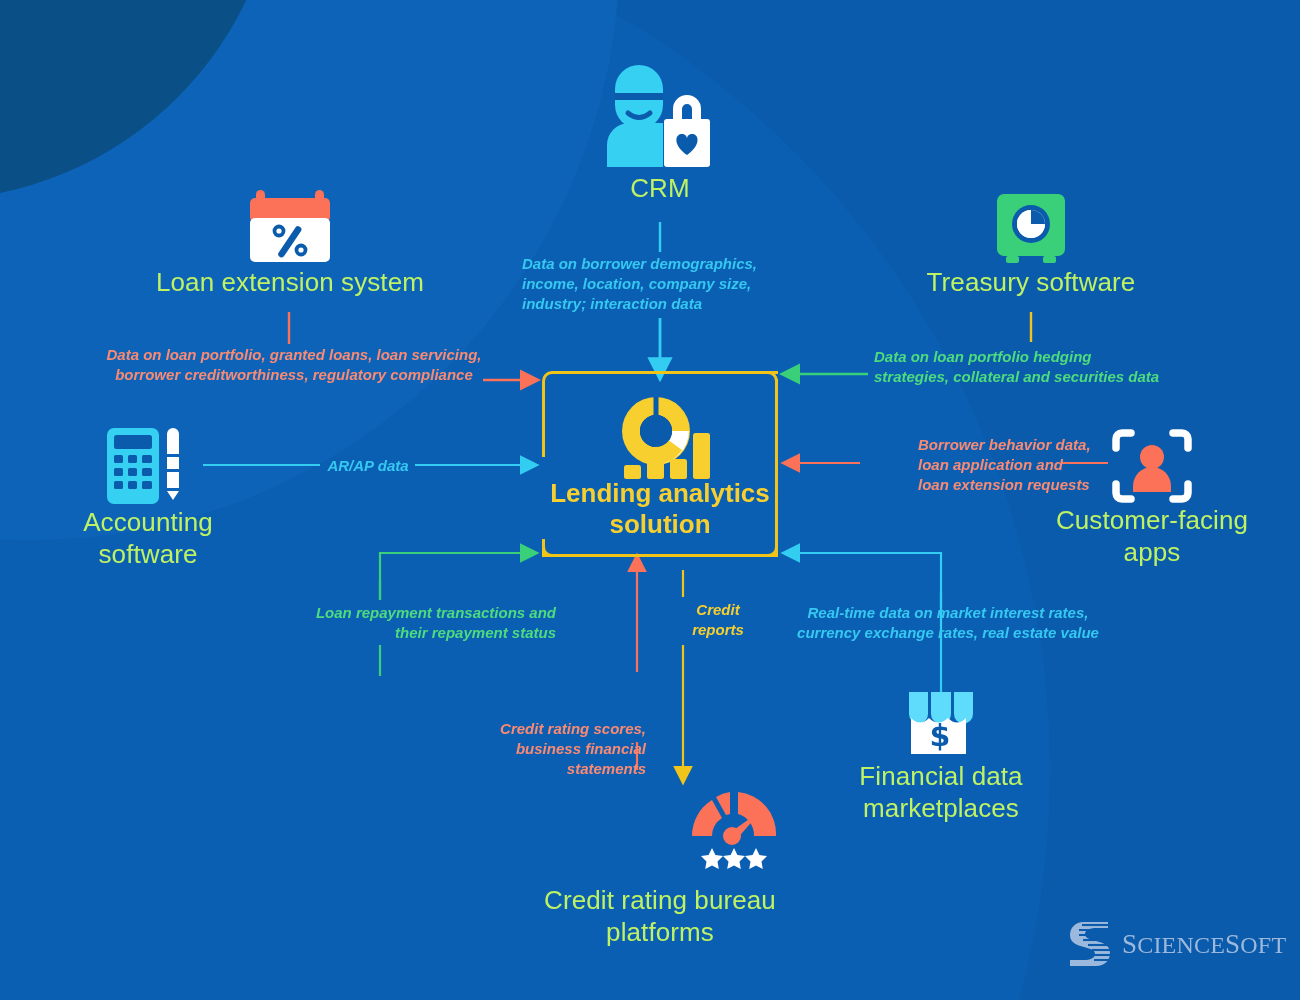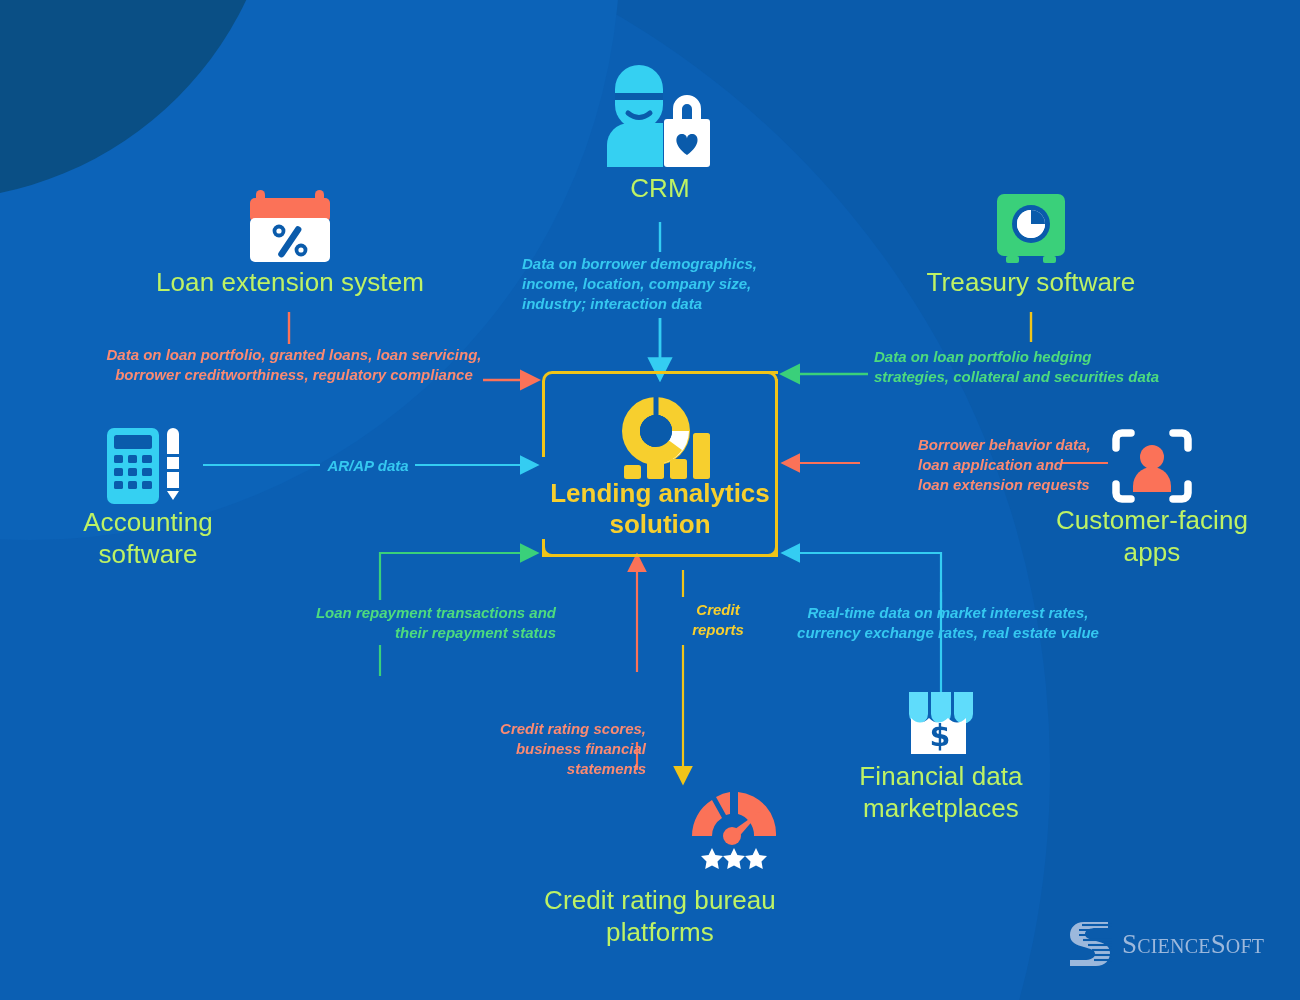--- a/index.html
+++ b/index.html
@@ -45,21 +45,21 @@
   
   .conn-label{
     position:absolute;font-style:italic;font-weight:bold;
     font-size:15px;line-height:1.33;white-space:pre-line;
   }
 
   
   #logo{position:absolute;left:1068px;top:920px;display:flex;align-items:center;gap:10px;}
   #logo .mark{width:44px;height:48px;}
   #logo .wordmark{font-size:27px;color:#9cb8dc;letter-spacing:.2px;font-family:"Liberation Serif","DejaVu Serif",serif;}
-  #logo .wordmark .sm{font-size:20px;}
+  #logo .wordmark .sm{font-size:24px;}
   svg{display:block;overflow:visible;}
 </style>
 </head>
 <body>
 
 <div id="stage">
 
   <div class="bg-layer">
     <div class="bg-sweep"></div>
     <div class="bg-circle bg-c1"></div>

